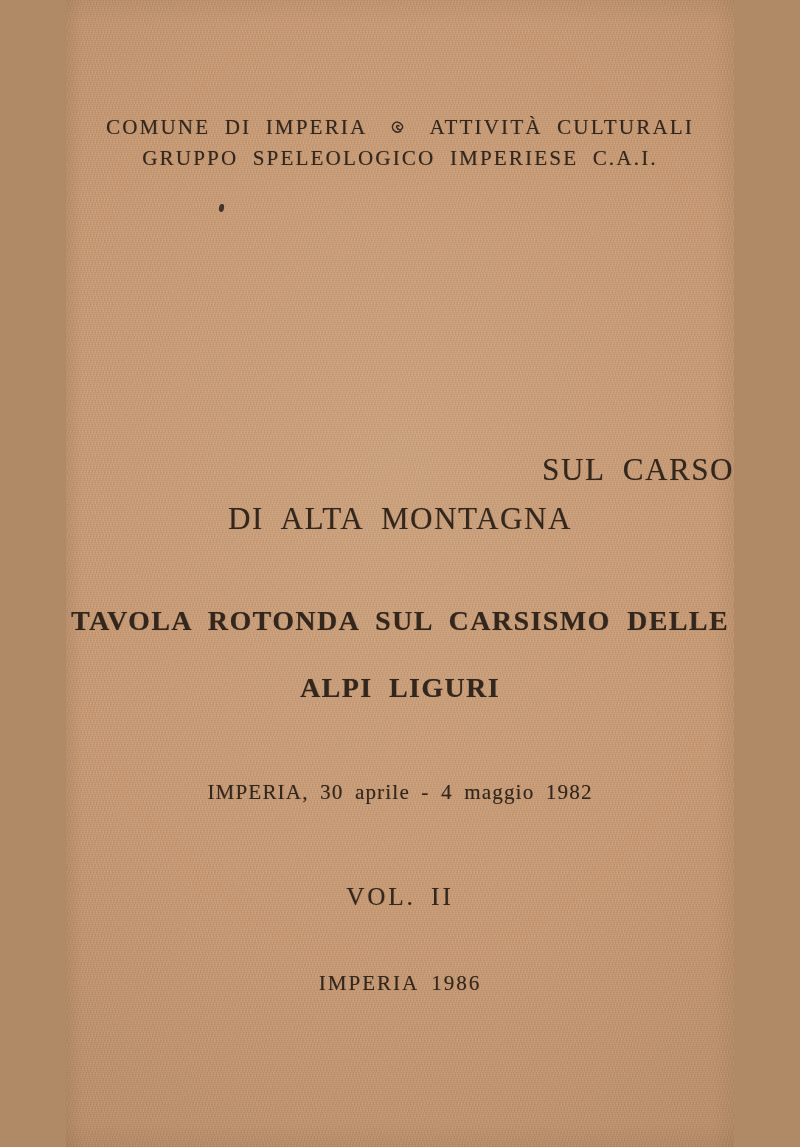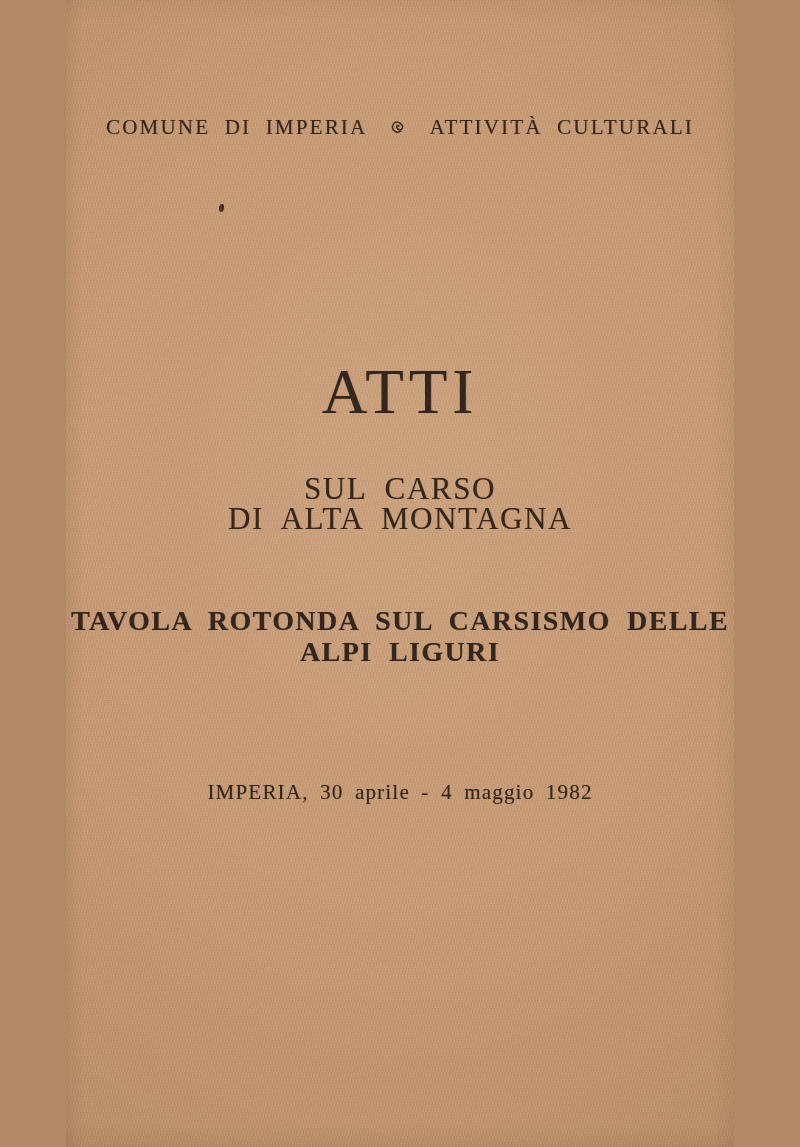--- a/index.html
+++ b/index.html
@@ -52,48 +52,50 @@
     width: 5px;
     height: 8px;
     background: #33261c;
     border-radius: 55% 45% 50% 50%;
     opacity: 0.88;
     transform: rotate(8deg);
   }
   .main-title { top: 356px; font-size: 63px; letter-spacing: 5px; }
   .sub  { font-size: 31px; letter-spacing: 1.6px; word-spacing: 9px; }
   .sub1 { top: 434px; }
-  .sub2 { top: 471px; }
+  .sub2 { top: 452px; text-align: right; }
   .sub3 { top: 501px; }
   .tav  { font-size: 28px; letter-spacing: 1.4px; word-spacing: 8px; font-weight: bold; }
   .tav1 { top: 605px; }
-  .tav2 { top: 636px; }
+  .tav2 { top: 672px; }
   .date { top: 780px; font-size: 21px; letter-spacing: 1.2px; word-spacing: 5px; text-align: center; }
   .vol  { top: 883px; font-size: 25px; letter-spacing: 3px; word-spacing: 6px; }
   .imprint { top: 971px; font-size: 21px; letter-spacing: 2px; word-spacing: 6px; }
 </style>
 </head>
 <body>
 
 <div class="cover">
 
   <div class="line pub1">
     <span>COMUNE DI IMPERIA</span><span class="orn"><svg viewBox="0 0 24 24" aria-hidden="true">
           <path d="M13.1,11.4 a1.3,1.3 0 1,0 -2.2,1.3 a2.9,2.9 0 1,0 4.8,-2.7 a4.8,4.8 0 1,0 -8.0,5.0 c1.5,1.9 4.1,2.5 6.4,1.5" fill="none" stroke="currentColor" stroke-width="1.5" stroke-linecap="round"></path>
         </svg></span><span>ATTIVITÀ CULTURALI</span>
   </div>
 
+  <div class="line pub2">GRUPPO SPELEOLOGICO IMPERIESE C.A.I.</div>
 
   <div class="speck"></div>
 
-  <div class="line main-title">ATTI</div>
 
   <div class="line sub sub2">SUL CARSO</div>
   <div class="line sub sub3">DI ALTA MONTAGNA</div>
 
   <div class="line tav tav1">TAVOLA ROTONDA SUL CARSISMO DELLE</div>
   <div class="line tav tav2">ALPI LIGURI</div>
 
   <div class="line date">IMPERIA, 30 aprile - 4 maggio 1982</div>
 
+  <div class="line vol">VOL. II</div>
 
+  <div class="line imprint">IMPERIA 1986</div>
 
 </div>
 
 </body></html>

